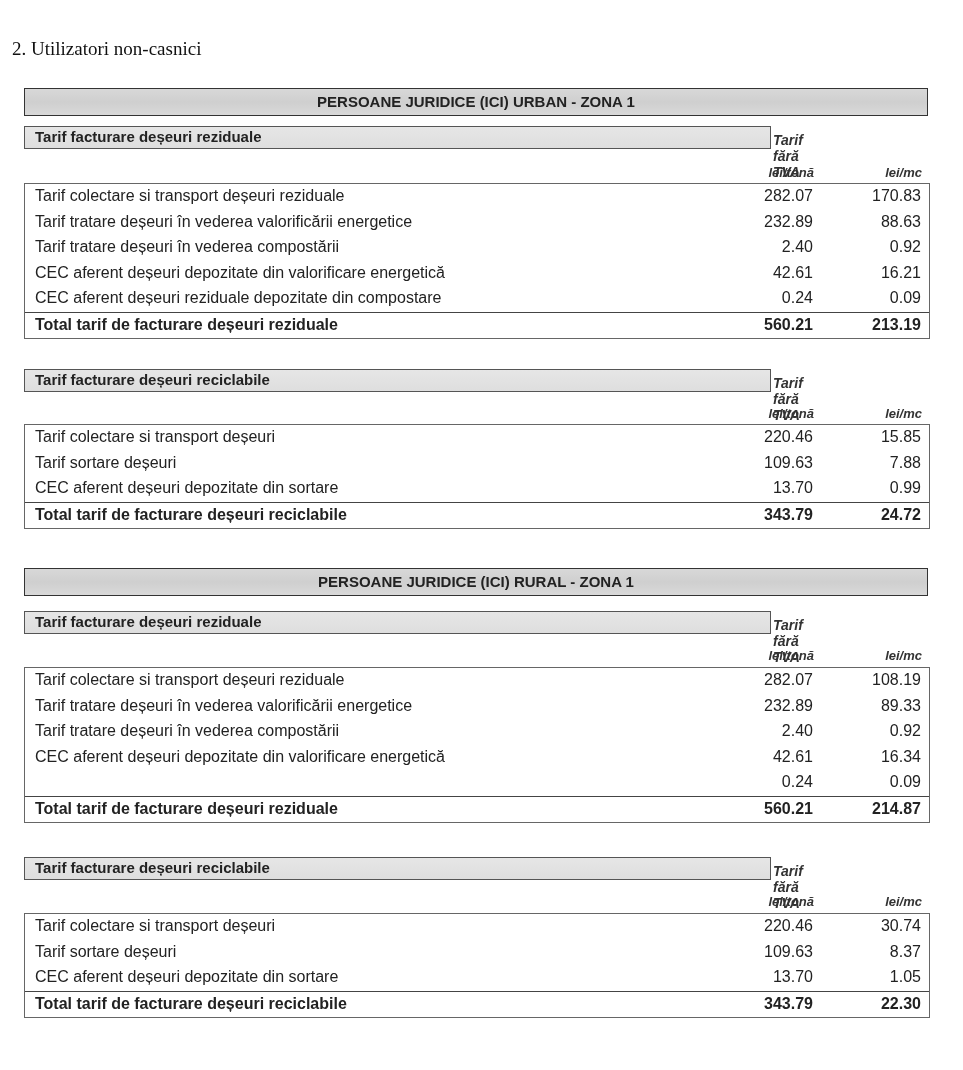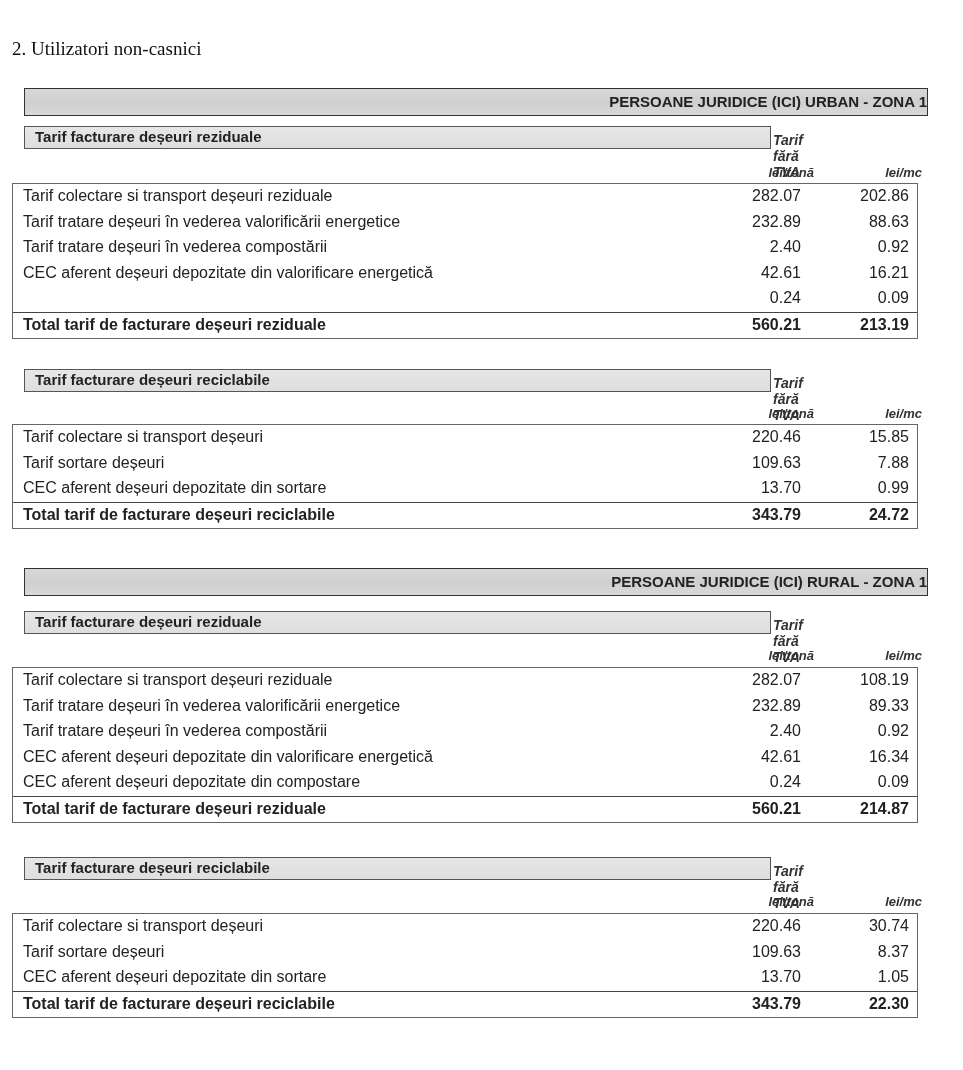--- a/index.html
+++ b/index.html
@@ -7,42 +7,42 @@
   .heading {
     position: absolute; left: 12px; top: 38px;
     font-family: Liberation Serif, serif; font-size: 19px; font-weight: normal; color: #111;
   }
   .doc {
     font-family: "Liberation Sans", sans-serif;
   }
   .banner {
     position: absolute; left: 24px; width: 904px; height: 28px;
     border: 1.5px solid #333; background: linear-gradient(180deg,#d8d8d8,#cfcfcf 50%,#d9d9d9);
-    box-sizing: border-box; text-align: right;
+    box-sizing: border-box; text-align: center;
     font-size: 15px; font-weight: bold; line-height: 26px; color: #222;
   }
   .subhead {
     position: absolute; left: 24px; width: 747px; height: 23px;
     border: 1px solid #555; background: linear-gradient(180deg,#e6e6e6,#dedede);
     box-sizing: border-box;
   }
   .subhead .title {
     position: absolute; left: 10px; top: 1px; font-size: 15px; font-weight: bold; color: #222;
   }
   .subhead .tva {
     position: absolute; left: 748px; top: 5px; font-size: 14px; font-style: italic; font-weight: bold; color: #333;
   }
   .units {
     position: absolute; left: 24px; width: 906px; height: 20px;
     font-size: 13px; font-style: italic; font-weight: bold; color: #333;
   }
   .units .u1 { position: absolute; right: 116px; top: 2px; }
   .units .u2 { position: absolute; right: 8px; top: 2px; }
   .tbl {
-    position: absolute; left: 12px; width: 906px;
+    position: absolute; left: 24px; width: 906px;
     border: 1px solid #666; box-sizing: border-box;
   }
   .row {
     position: relative; height: 25.5px; font-size: 16px; color: #222;
   }
   .row .lbl { position: absolute; left: 10px; top: 3px; white-space: nowrap; }
   .row .v1 { position: absolute; right: 116px; top: 3px; margin-left: 16px; }
   .row .v2 { position: absolute; right: 8px; top: 3px; }
   .row.total { border-top: 1.5px solid #444; font-weight: bold; }
 </style>
@@ -60,38 +60,39 @@
     <span class="tva">Tarif fără TVA</span>
   </div>
   <div class="units" style="top:163px">
     <span class="u1">lei/tonă</span>
     <span class="u2">lei/mc</span>
   </div>
   <div class="tbl" style="top:183px">
     <div class="row">
         <span class="lbl">Tarif colectare si transport deșeuri reziduale</span>
         <span class="v1">282.07</span>
-        <span class="v2">202.86</span>
+        <span class="v2">170.83</span>
       </div>
     <div class="row">
         <span class="lbl">Tarif tratare deșeuri în vederea valorificării energetice</span>
         <span class="v1">232.89</span>
         <span class="v2">88.63</span>
       </div>
     <div class="row">
         <span class="lbl">Tarif tratare deșeuri în vederea compostării</span>
         <span class="v1">2.40</span>
         <span class="v2">0.92</span>
       </div>
     <div class="row">
         <span class="lbl">CEC aferent deșeuri depozitate din valorificare energetică</span>
         <span class="v1">42.61</span>
         <span class="v2">16.21</span>
       </div>
     <div class="row">
+        <span class="lbl">CEC aferent deșeuri reziduale depozitate din compostare</span>
         <span class="v1">0.24</span>
         <span class="v2">0.09</span>
       </div>
     <div class="row total">
         <span class="lbl">Total tarif de facturare deșeuri reziduale</span>
         <span class="v1">560.21</span>
         <span class="v2">213.19</span>
       </div>
   </div>
 
@@ -151,21 +152,20 @@
         <span class="lbl">Tarif tratare deșeuri în vederea compostării</span>
         <span class="v1">2.40</span>
         <span class="v2">0.92</span>
       </div>
     <div class="row">
         <span class="lbl">CEC aferent deșeuri depozitate din valorificare energetică</span>
         <span class="v1">42.61</span>
         <span class="v2">16.34</span>
       </div>
     <div class="row">
-        <span class="lbl">CEC aferent deșeuri depozitate din compostare</span>
         <span class="v1">0.24</span>
         <span class="v2">0.09</span>
       </div>
     <div class="row total">
         <span class="lbl">Total tarif de facturare deșeuri reziduale</span>
         <span class="v1">560.21</span>
         <span class="v2">214.87</span>
       </div>
   </div>
 

